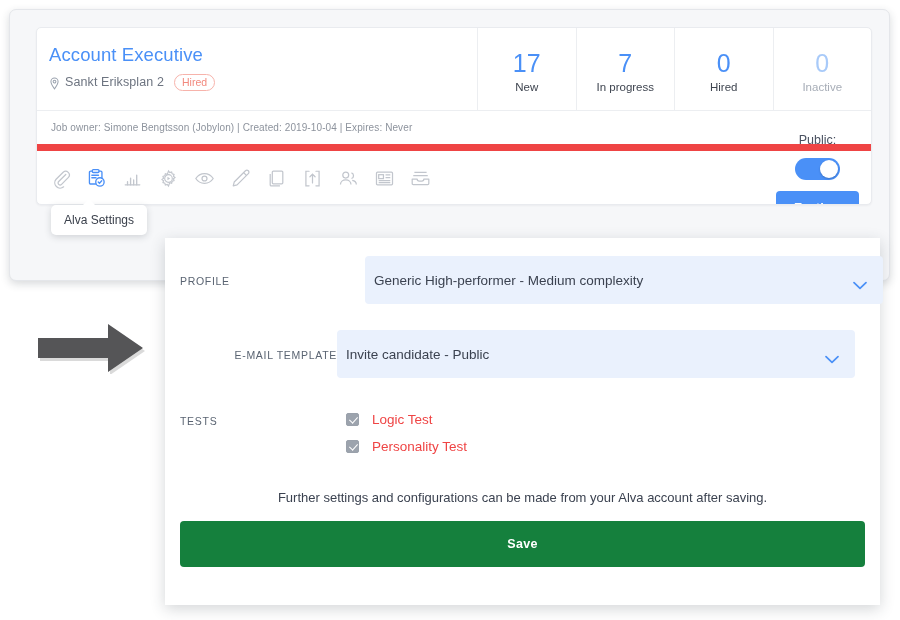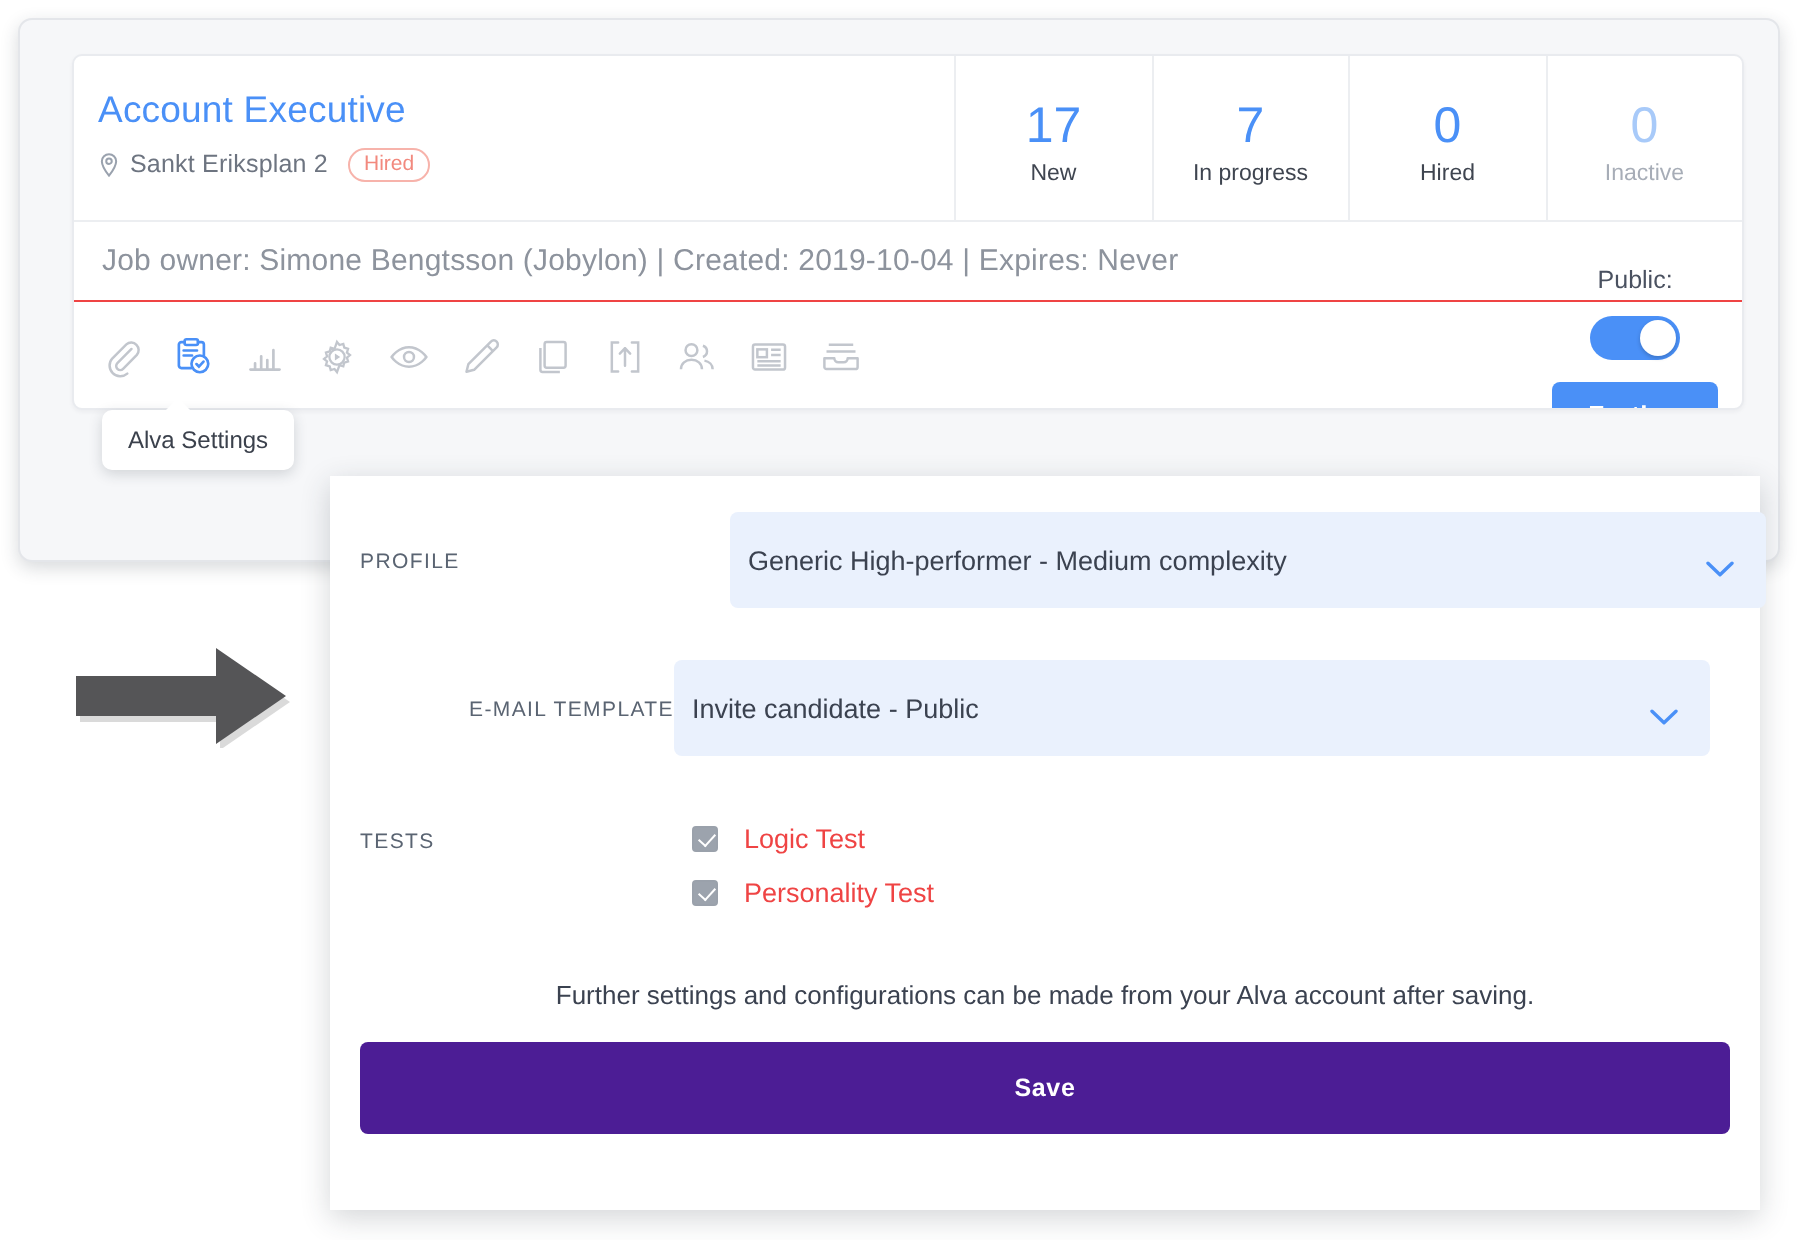--- a/index.html
+++ b/index.html
@@ -59,22 +59,22 @@
     padding-top: 3px;
   }
   .stat-num { font-size: 25px; color: #4a90f7; line-height: 30px; font-weight: 400; }
   .stat-lbl { font-size: 11.5px; color: #3f4550; margin-top: 3px; }
   .stat.muted .stat-num { color: #a8caf9; }
   .stat.muted .stat-lbl { color: #a7adb7; }
 
   .job-meta {
     height: 40px; display: flex; align-items: center;
     padding-left: 14px;
-    border-bottom: 1px solid #ef4444;
-    font-size: 15px; color: #8d939d; letter-spacing: .1px;
+    border-bottom: 7px solid #ef4444;
+    font-size: 10px; color: #8d939d; letter-spacing: .1px;
   }
 
   .job-tools {
     height: 54px; display: flex; align-items: center;
     padding: 0 12px 0 12px;
   }
   .icon-row { display: flex; align-items: center; gap: 14px; }
   .tool-icon {
     width: 22px; height: 22px;
     color: #c2c6cd;
@@ -181,21 +181,21 @@
   .test-label { font-size: 13.5px; color: #ef4444; }
 
   .modal-note {
     position: absolute; left: 0; top: 252px;
     width: 100%; text-align: center;
     font-size: 13px; color: #3b4250;
   }
   .save-btn {
     position: absolute; left: 15px; top: 283px;
     width: 685px; height: 46px;
-    background: #4c1d95; color: #fff;
+    background: #15803d; color: #fff;
     border: none; border-radius: 4px;
     font-family: inherit; font-size: 12.5px; font-weight: bold;
     letter-spacing: .3px;
     cursor: pointer;
   }
 </style>
 </head>
 <body>
 
 <div id="root">

